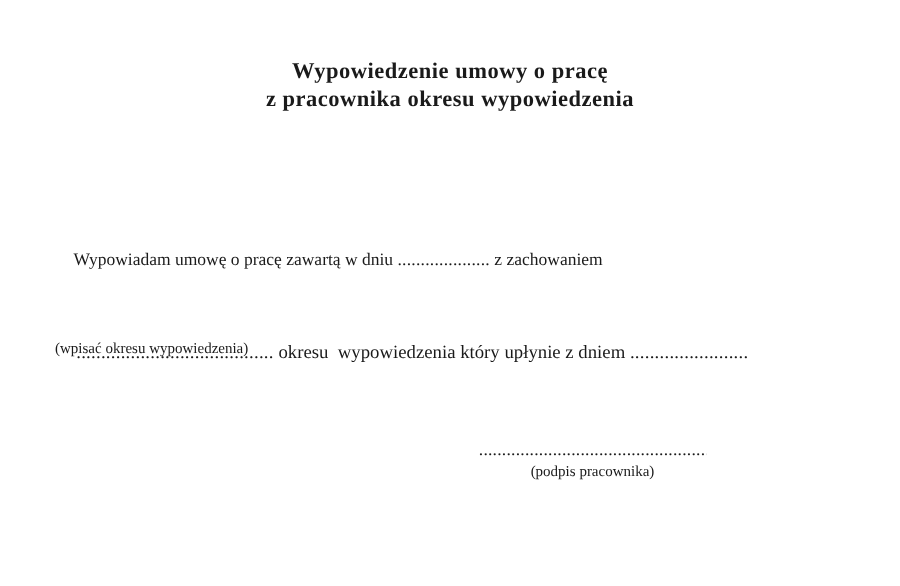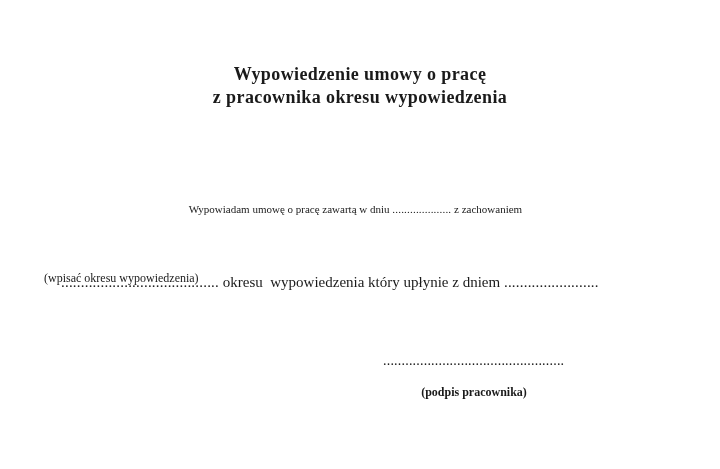--- a/index.html
+++ b/index.html
@@ -11,36 +11,35 @@
     position: relative;
     width: 720px;
     height: 469px;
     background: #ffffff;
     color: #1a1a1a;
     font-family: "Liberation Serif", "DejaVu Serif", serif;
     overflow: hidden;
   }
   .doc-title {
     position: absolute;
-    top: 63px;
+    top: 45px;
     left: 0;
     width: 720px;
     text-align: center;
     font-size: 18px;
     font-weight: bold;
     line-height: 23px;
     letter-spacing: 0.4px;
   }
   .para-line1 {
     position: absolute;
     top: 176px;
     left: 45px;
     width: 610px;
-    text-align: center;
-    font-size: 11px;
+    font-size: 14px;
     line-height: 22px;
     white-space: pre;
   }
   .para-line2 {
     position: absolute;
     top: 249px;
     left: 46px;
     font-size: 15px;
     line-height: 22px;
     white-space: pre;
@@ -61,22 +60,21 @@
   }
   .sig-line {
     font-size: 14px;
     line-height: 12px;
     white-space: nowrap;
     overflow: hidden;
   }
   .sig-label {
     font-size: 12px;
     line-height: 14px;
-    margin-top: 18px;
-    font-weight: bold;
+    margin-top: 3px;
   }
   .blank {
     letter-spacing: 0.2px;
   }
 </style>
 </head>
 <body>
 
 <div class="page">
 

